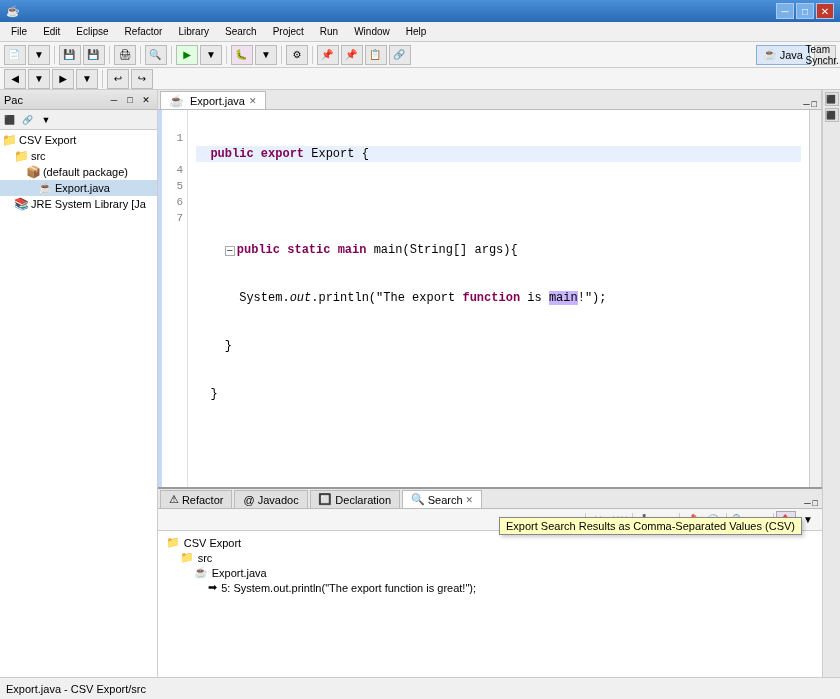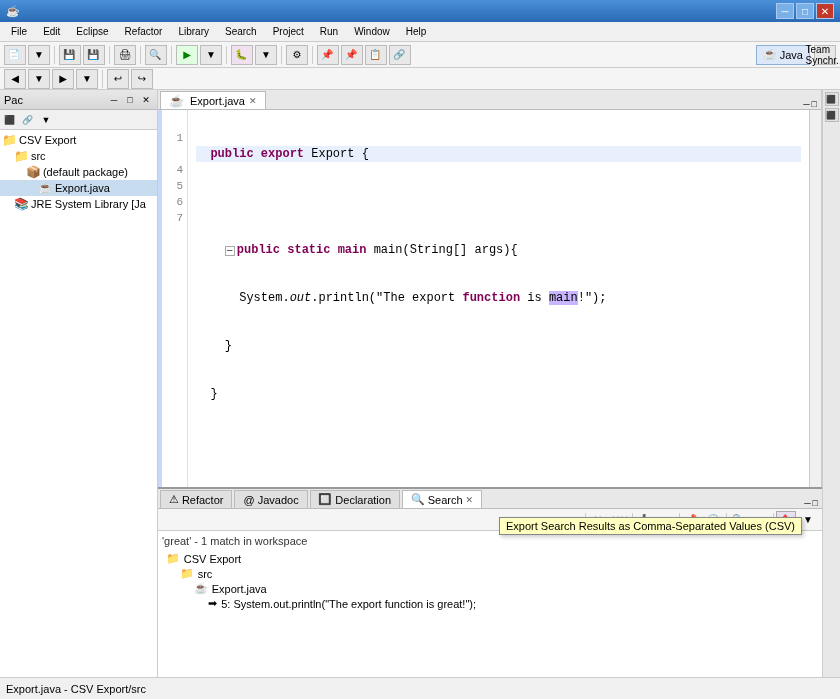--- a/index.html
+++ b/index.html
@@ -504,21 +504,20 @@
         <div class="bottom-toolbar-btn">🕐</div>
         <div style="width:1px;height:14px;background:#ccc;"></div>
         <div class="bottom-toolbar-btn">🔍</div>
         <div class="bottom-toolbar-btn">▼</div>
         <div style="width:1px;height:14px;background:#ccc;"></div>
         <div class="bottom-toolbar-btn" style="background: #e8e0f0; border:1px solid #aaa;">📤</div>
         <div class="bottom-toolbar-btn">▼</div>
         <div class="tooltip-box">Export Search Results as Comma-Separated Values (CSV)</div>
       </div>
       <div class="search-results">
-        <div class="result-summary">'great' - 1 match in workspace</div>
         <div class="result-tree-item">
           <span style="padding-left:0px"></span>
           <span class="result-icon">📁</span>
           <span>CSV Export</span>
         </div>
         <div class="result-tree-item">
           <span style="padding-left:14px"></span>
           <span class="result-icon">📁</span>
           <span>src</span>
         </div>

